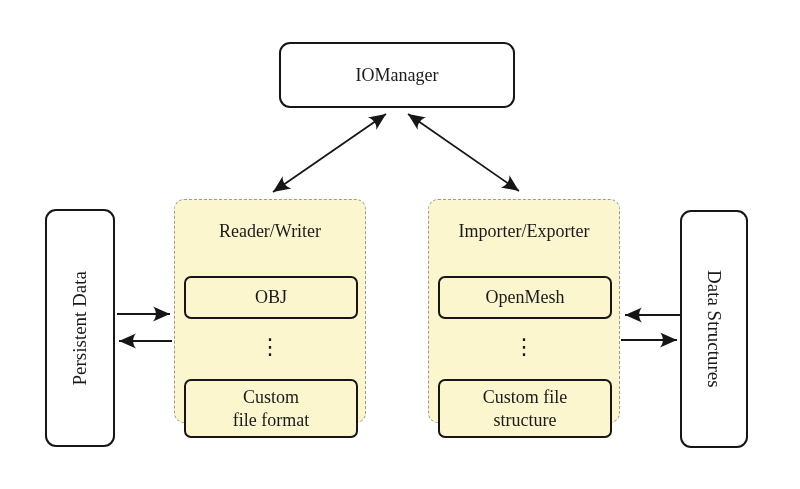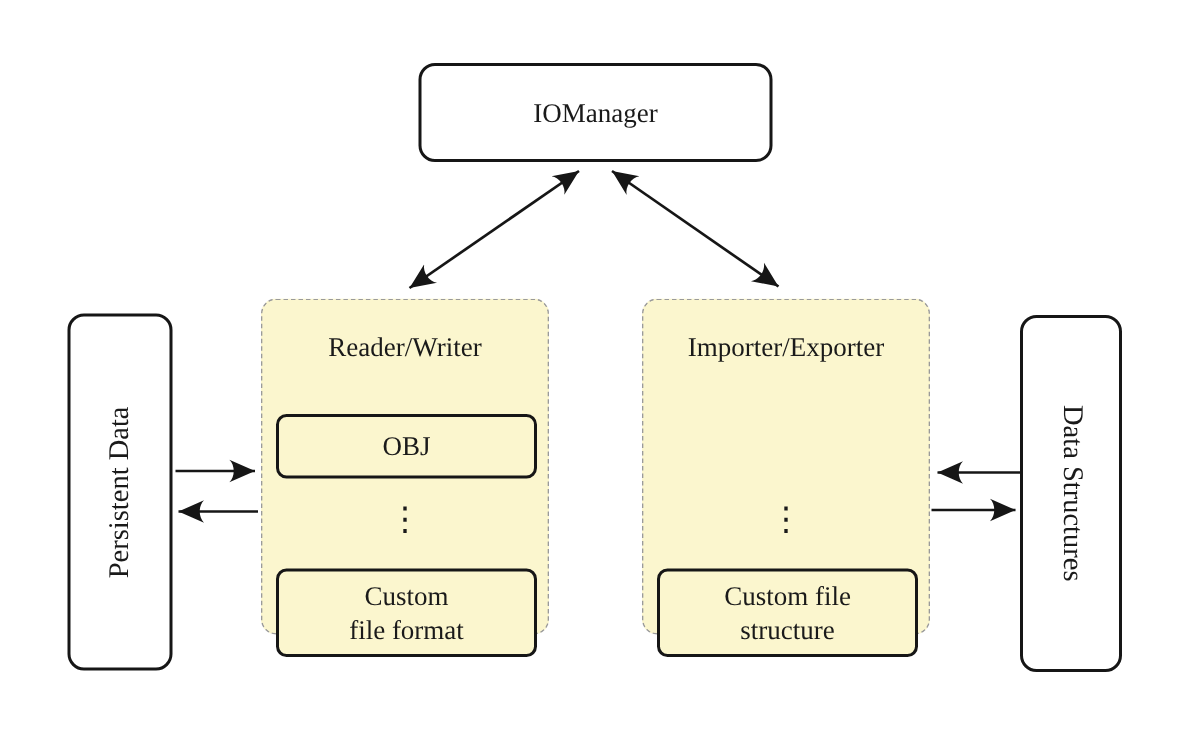--- a/index.html
+++ b/index.html
@@ -124,18 +124,19 @@
   <div class="group group--reader">
     <div class="group-title">Reader/Writer</div>
     <div class="inner-box inner-box--top">OBJ</div>
     <div class="dots">⋮</div>
     <div class="inner-box inner-box--bottom">Custom
 file format</div>
   </div>
 
   <div class="group group--importer">
     <div class="group-title">Importer/Exporter</div>
+    <div class="inner-box inner-box--top">OpenMesh</div>
     <div class="dots">⋮</div>
     <div class="inner-box inner-box--bottom">Custom file
 structure</div>
   </div>
 
 </div>
 
 </body></html>

